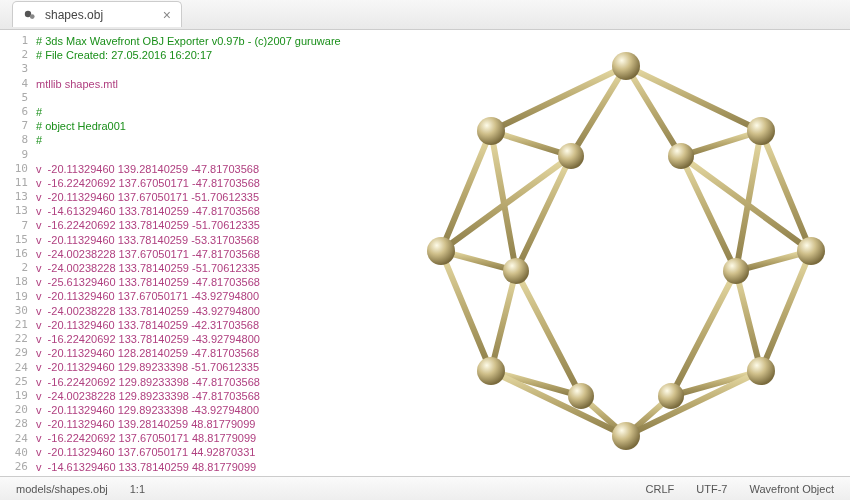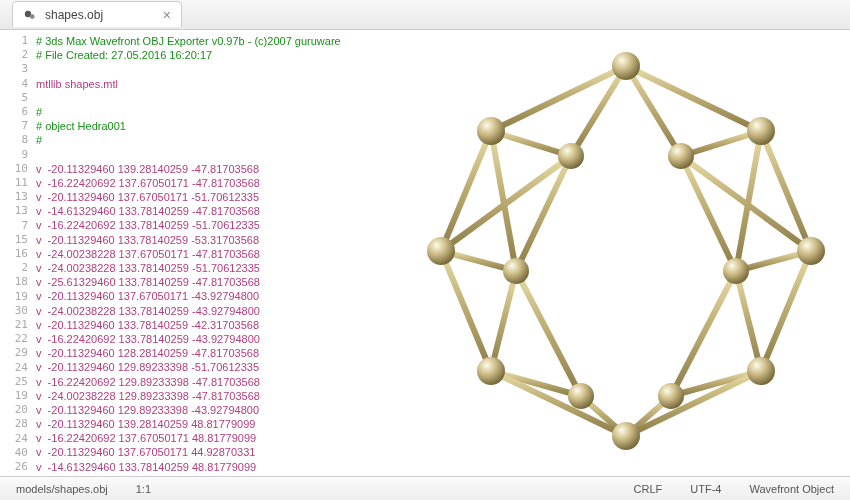--- a/index.html
+++ b/index.html
@@ -91,21 +91,21 @@
 }
 .status-bar {
   height: 24px;
   border-top: 1px solid #ccc;
   background: linear-gradient(#fafafa,#eee);
   display: flex;
   align-items: center;
   padding: 0 10px;
   font-size: 11px;
   color: #555;
-  gap: 16px;
+  gap: 10px;
 }
 .status-bar .spacer { flex: 1; }
 .status-bar .seg { padding: 0 6px; }
 </style>
 </head>
 <body>
 
 <div class="tab-bar">
   <div class="tab">
     <span class="file-icon">
@@ -221,15 +221,15 @@
       </g>
     </svg>
   </div>
 </div>
 
 <div class="status-bar">
   <span class="seg">models/shapes.obj</span>
   <span class="seg">1:1</span>
   <span class="spacer"></span>
   <span class="seg">CRLF</span>
-  <span class="seg">UTF-4</span>
+  <span class="seg">UTF-7</span>
   <span class="seg">Wavefront Object</span>
 </div>
 
 </body></html>

